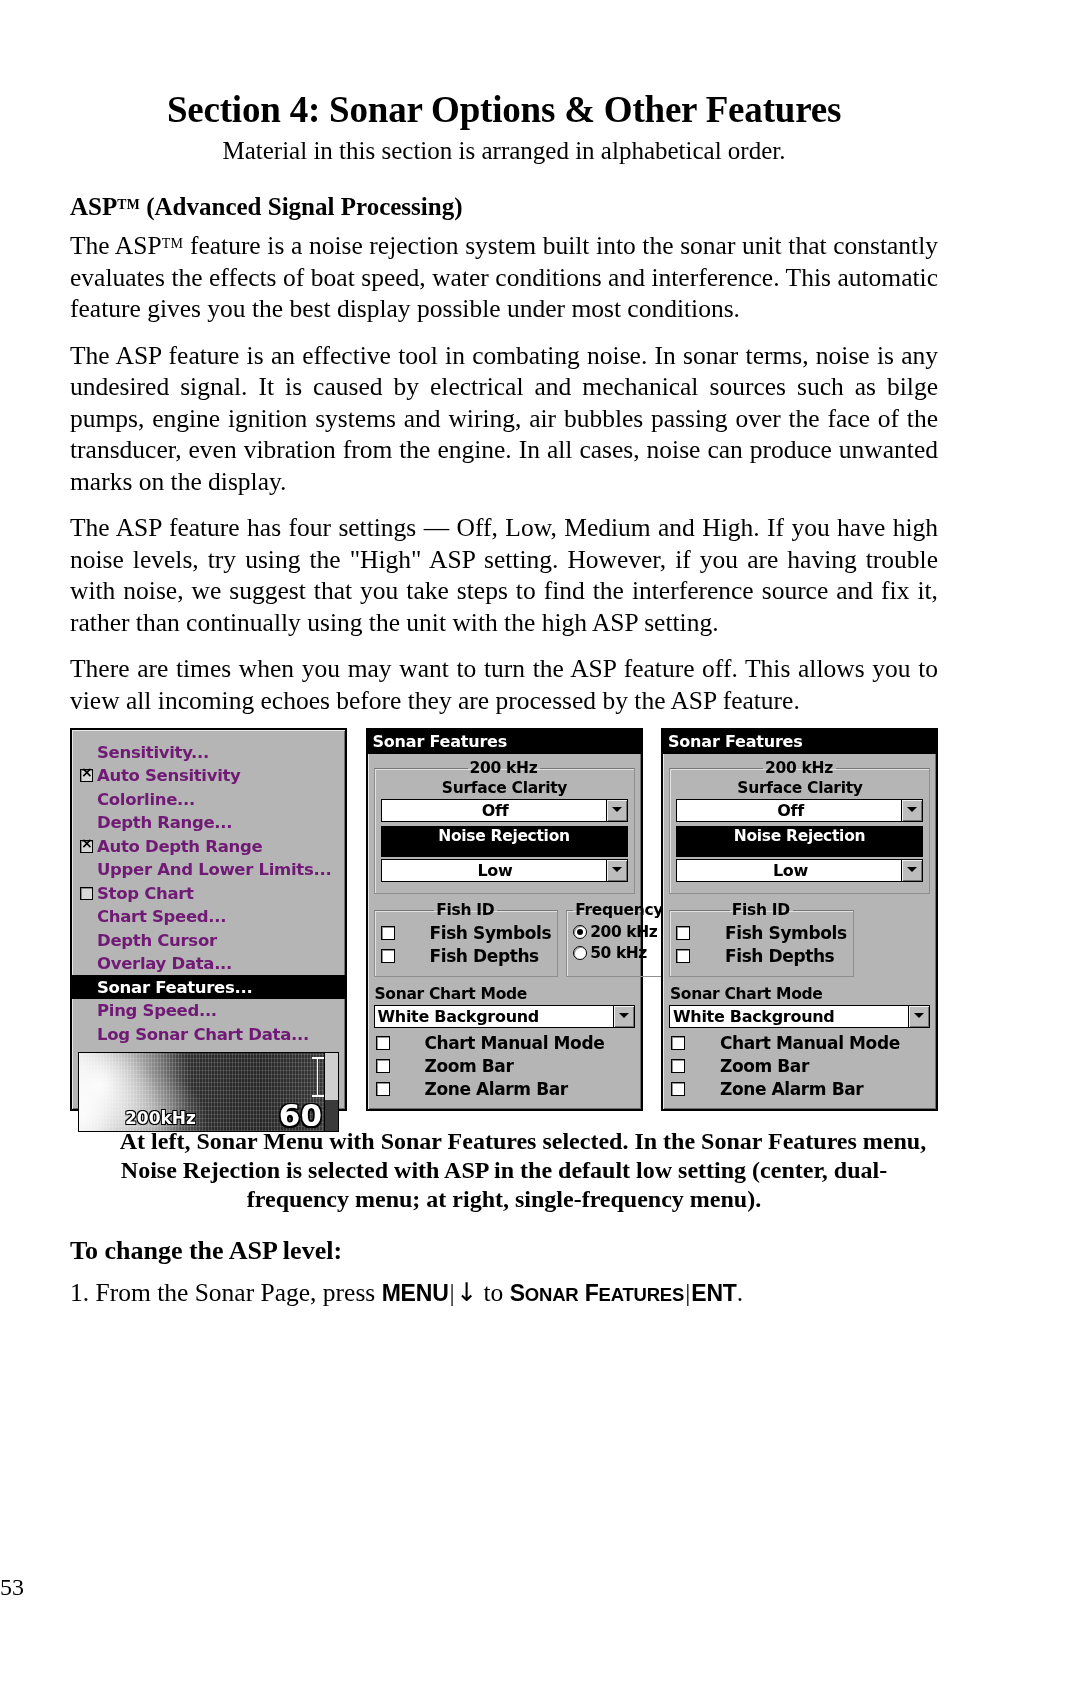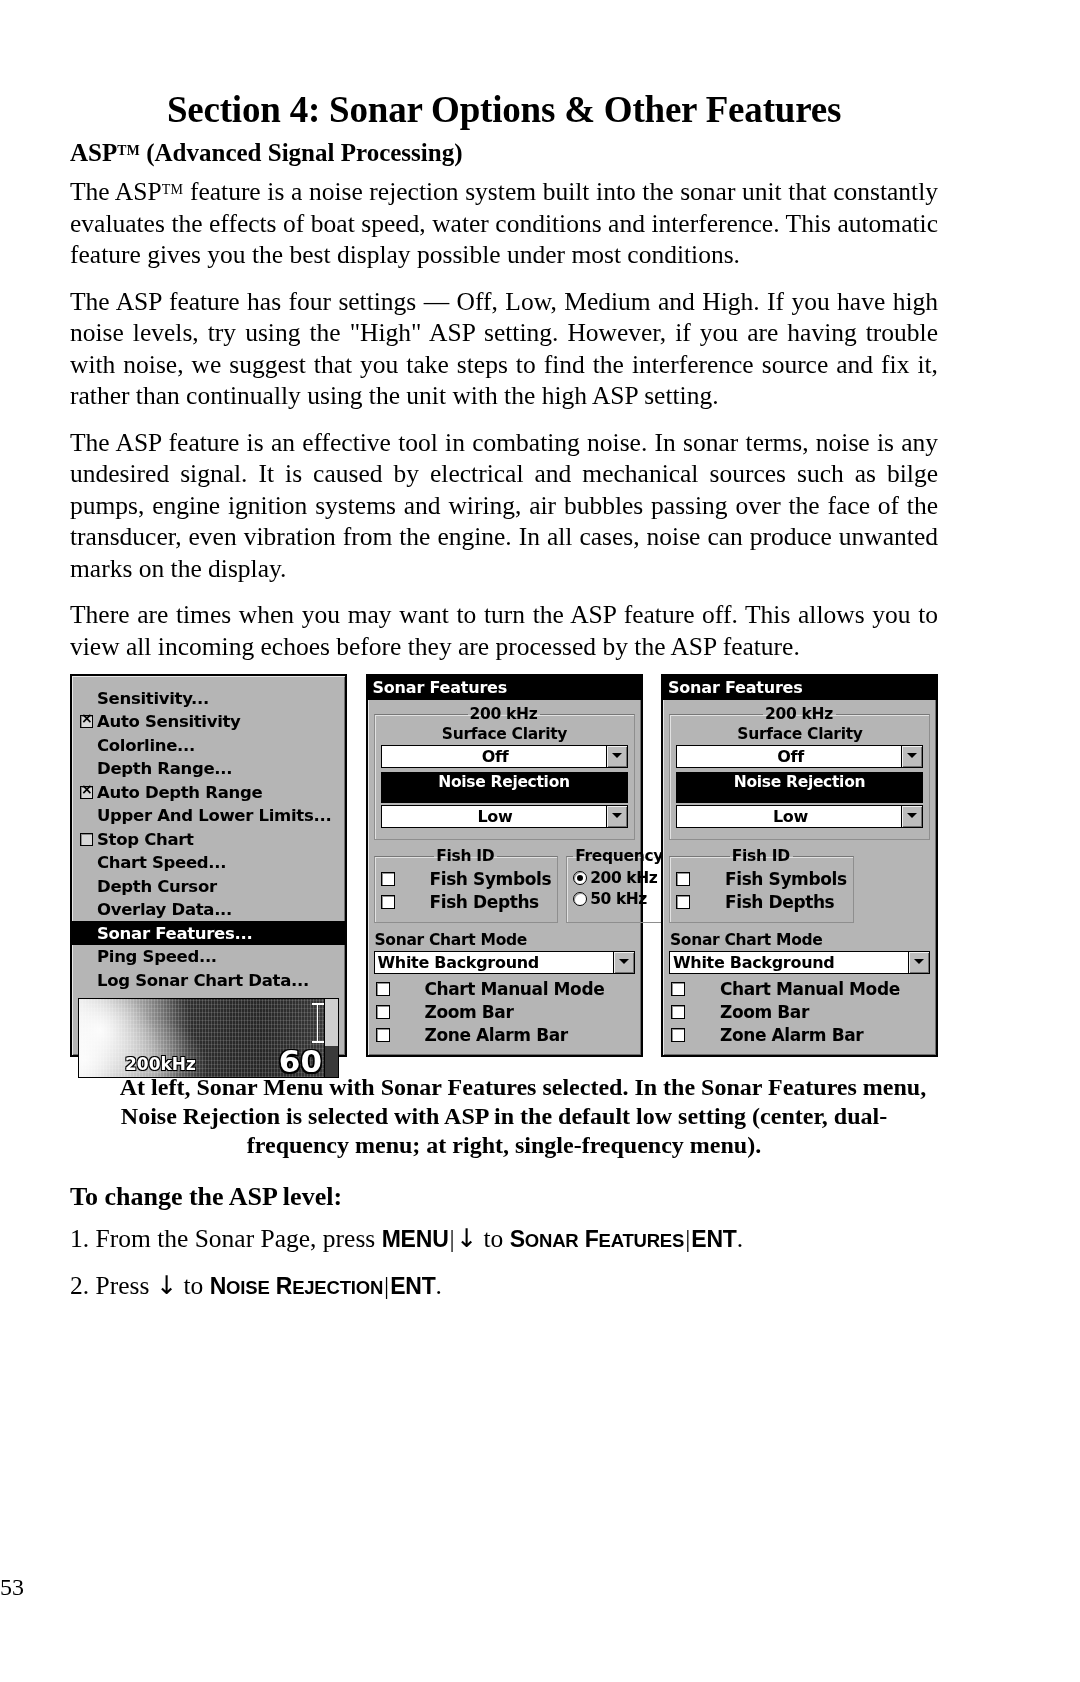--- a/index.html
+++ b/index.html
@@ -100,21 +100,21 @@
     margin: 0;
   }
   .menu-item {
     display: flex;
     align-items: center;
     height: 23.5px;
     font-size: 16.5px;
     font-weight: bold;
     letter-spacing: -0.3px;
     padding-left: 8px;
-    color: #000000;
+    color: #701a75;
     white-space: nowrap;
   }
   .menu-item.sel {
     background: #000000;
     color: #ffffff;
   }
   .menu-item .cbox {
     width: 11px; height: 11px;
     border: 1px solid #000;
     background: #d8d8d8;
@@ -364,28 +364,29 @@
     font-size: 24px;
   }
 </style>
 </head>
 <body>
 
 <div class="page">
   <div class="content">
 
     <h1 class="section-title">Section 4: Sonar Options &amp; Other Features</h1>
+    <div class="subtitle">Material in this section is arranged in alphabetical order.</div>
 
     <h2 class="sub-head"><span>ASP</span><sup class="tm">TM</sup><span> (Advanced Signal Processing)</span></h2>
 
     <p class="body"><span>The ASP</span><sup class="tm">TM</sup><span> feature is a noise rejection system built into the sonar unit that constantly evaluates the effects of boat speed, water conditions and interference. This automatic feature gives you the best display possible under most conditions.</span></p>
 
+    <p class="body">The ASP feature is an effective tool in combating noise. In sonar terms, noise is any undesired signal. It is caused by electrical and mechanical sources such as bilge pumps, engine ignition systems and wiring, air bubbles passing over the face of the transducer, even vibration from the engine. In all cases, noise can produce unwanted marks on the display.</p>
+
     <p class="body">The ASP feature has four settings — Off, Low, Medium and High. If you have high noise levels, try using the "High" ASP setting. However, if you are having trouble with noise, we suggest that you take steps to find the interference source and fix it, rather than continually using the unit with the high ASP setting.</p>
-
-    <p class="body">The ASP feature is an effective tool in combating noise. In sonar terms, noise is any undesired signal. It is caused by electrical and mechanical sources such as bilge pumps, engine ignition systems and wiring, air bubbles passing over the face of the transducer, even vibration from the engine. In all cases, noise can produce unwanted marks on the display.</p>
 
     <p class="body last">There are times when you may want to turn the ASP feature off. This allows you to view all incoming echoes before they are processed by the ASP feature.</p>
 
     <div class="figure-row">
 
       <div class="lcd panel-left">
         <div class="menu-list">
 
           <div class="menu-item">
             <span class="indent">Sensitivity...</span>
@@ -589,20 +590,17 @@
       <span>Features menu, Noise Rejection is selected with ASP in the default low</span>
       <span>setting (center, dual-frequency menu; at right, single-frequency menu).</span>
     </div>
 
     <h2 class="sub-head-2">To change the ASP level:</h2>
 
     <p class="step">
       <span>1. From the Sonar Page, press </span><span class="kbd">MENU</span><span class="sep">|</span><span class="arrow-dn">↓</span><span> to </span><span class="smallcaps"><span>S</span><span class="sc">ONAR</span><span> F</span><span class="sc">EATURES</span></span><span class="sep">|</span><span class="kbd">ENT</span><span>.</span>
     </p>
 
-    <p class="step">
-      <span>2. Press </span><span class="arrow-dn">↓</span><span> to </span><span class="smallcaps"><span>N</span><span class="sc">OISE</span><span> R</span><span class="sc">EJECTION</span></span><span class="sep">|</span><span class="kbd">ENT</span><span>.</span>
-    </p>
 
   </div>
 
   <div class="page-num">53</div>
 </div>
 
 </body></html>

